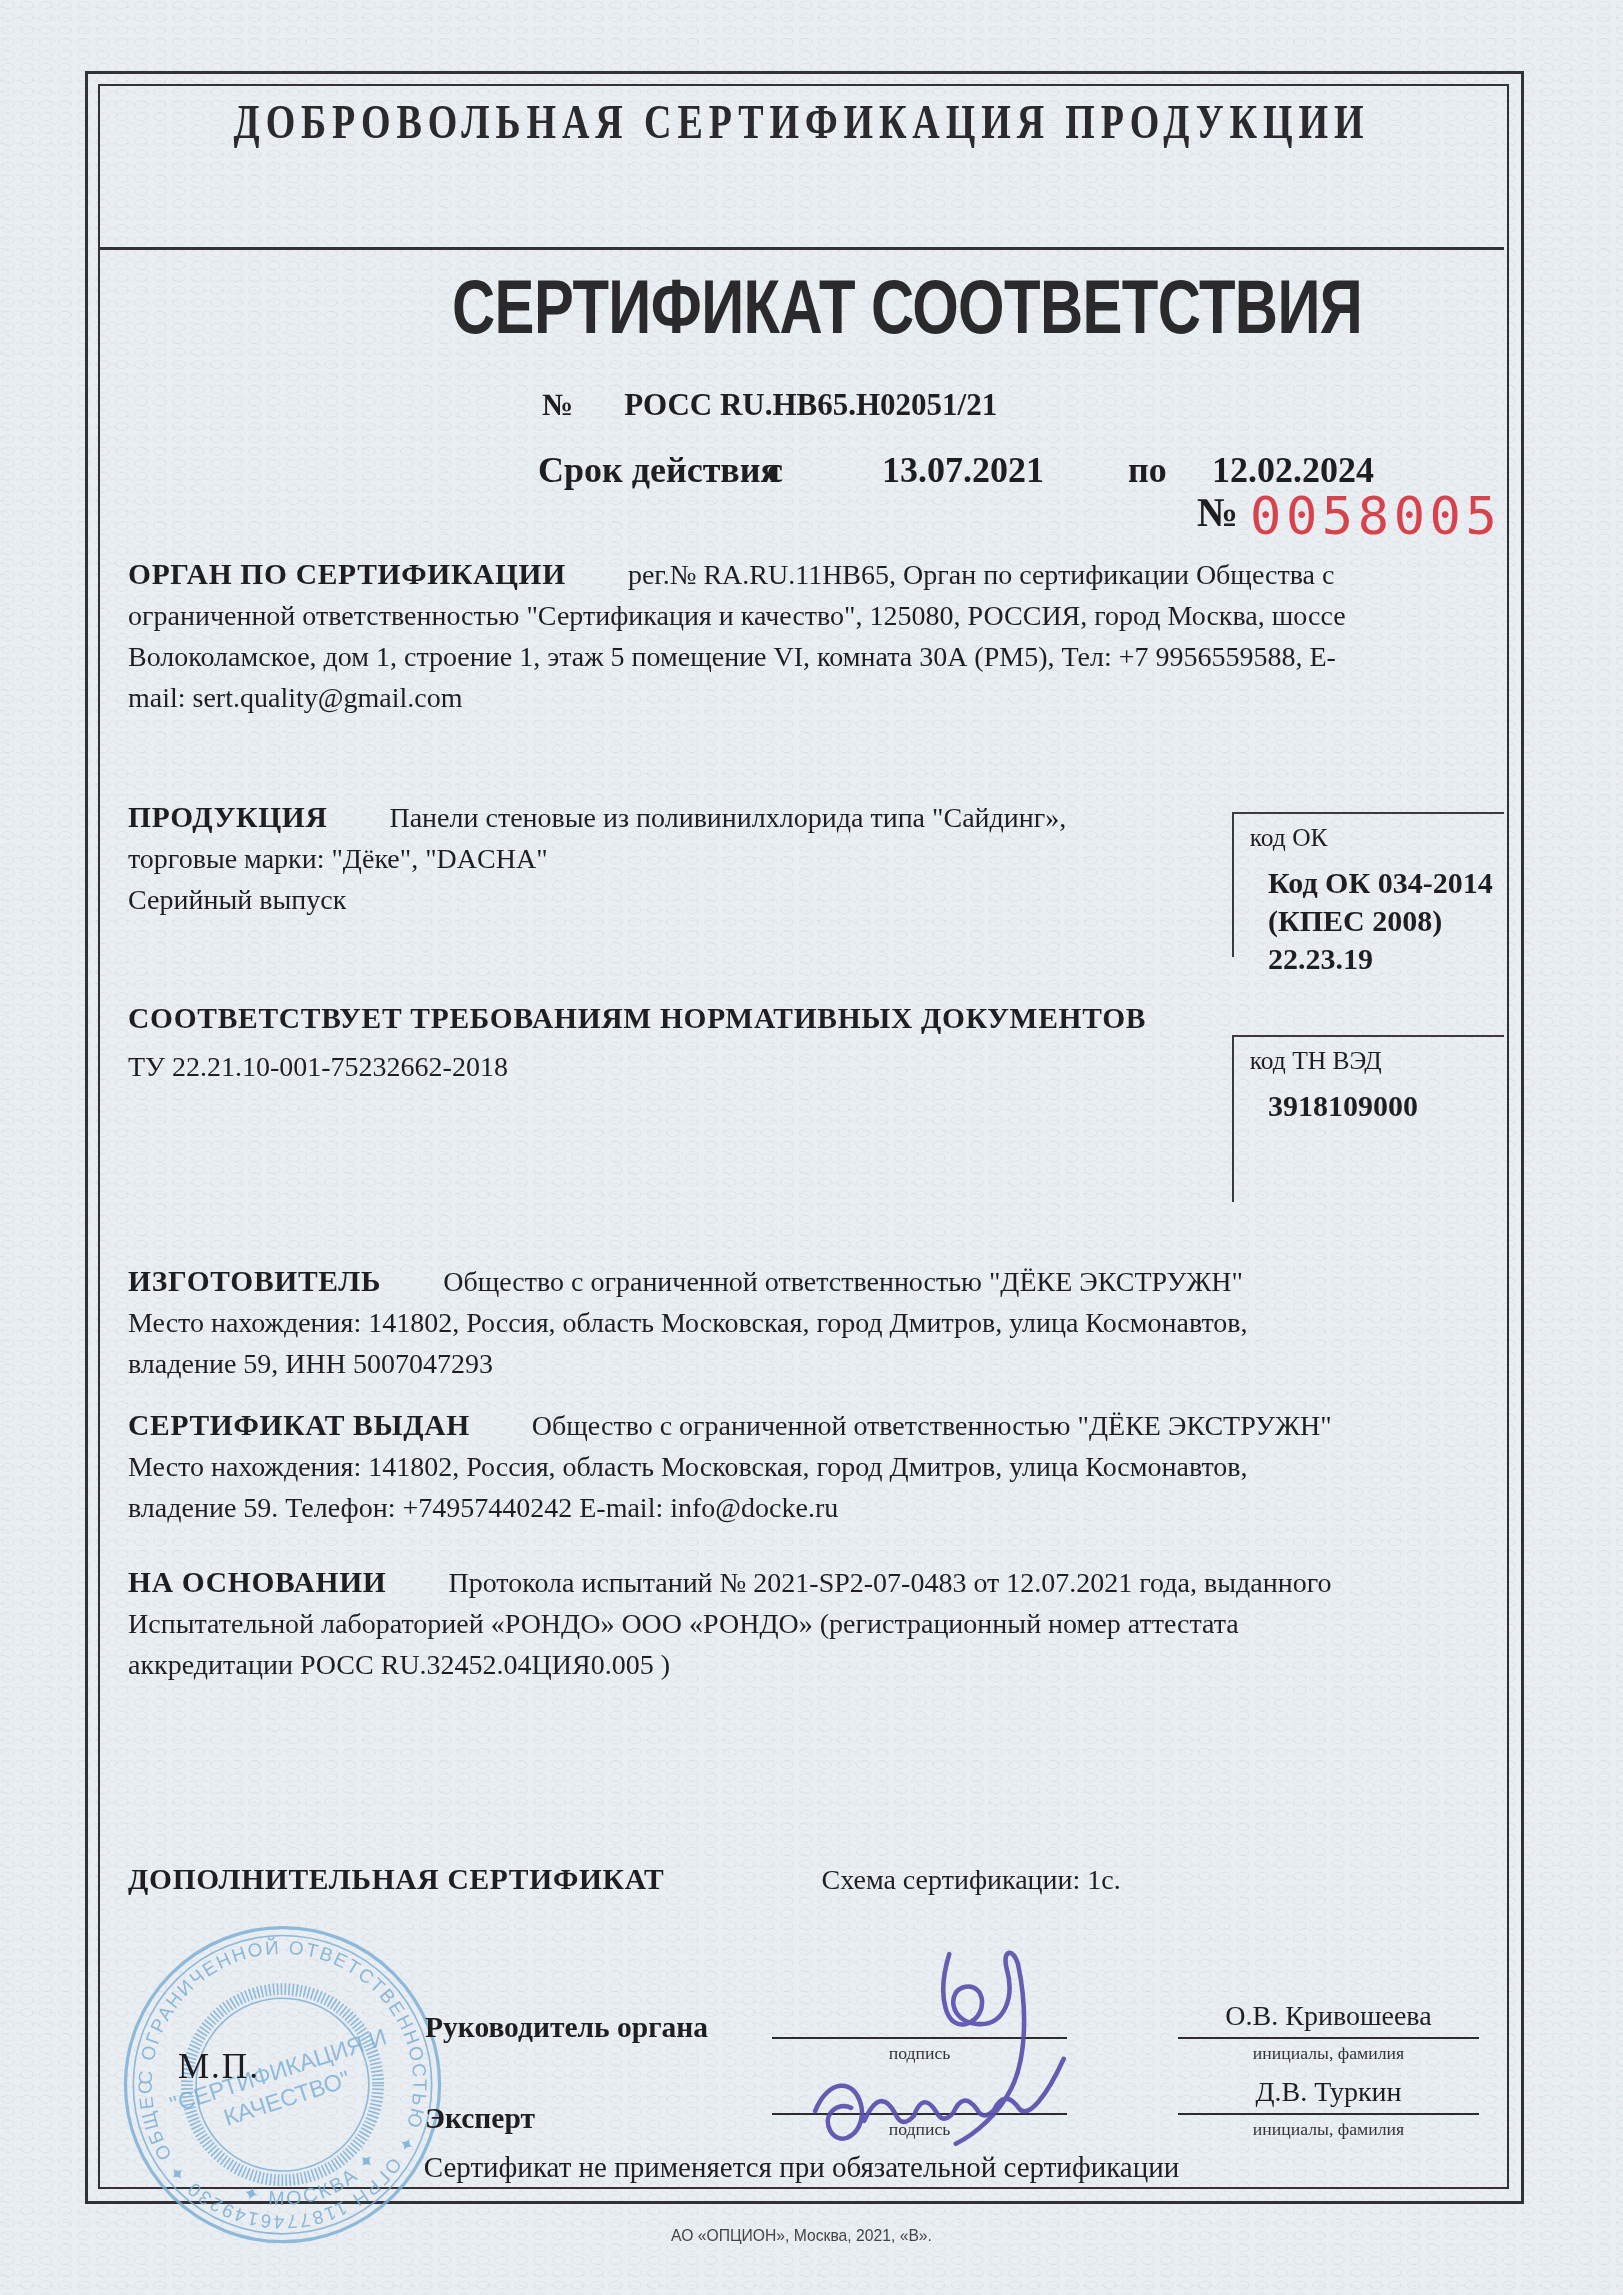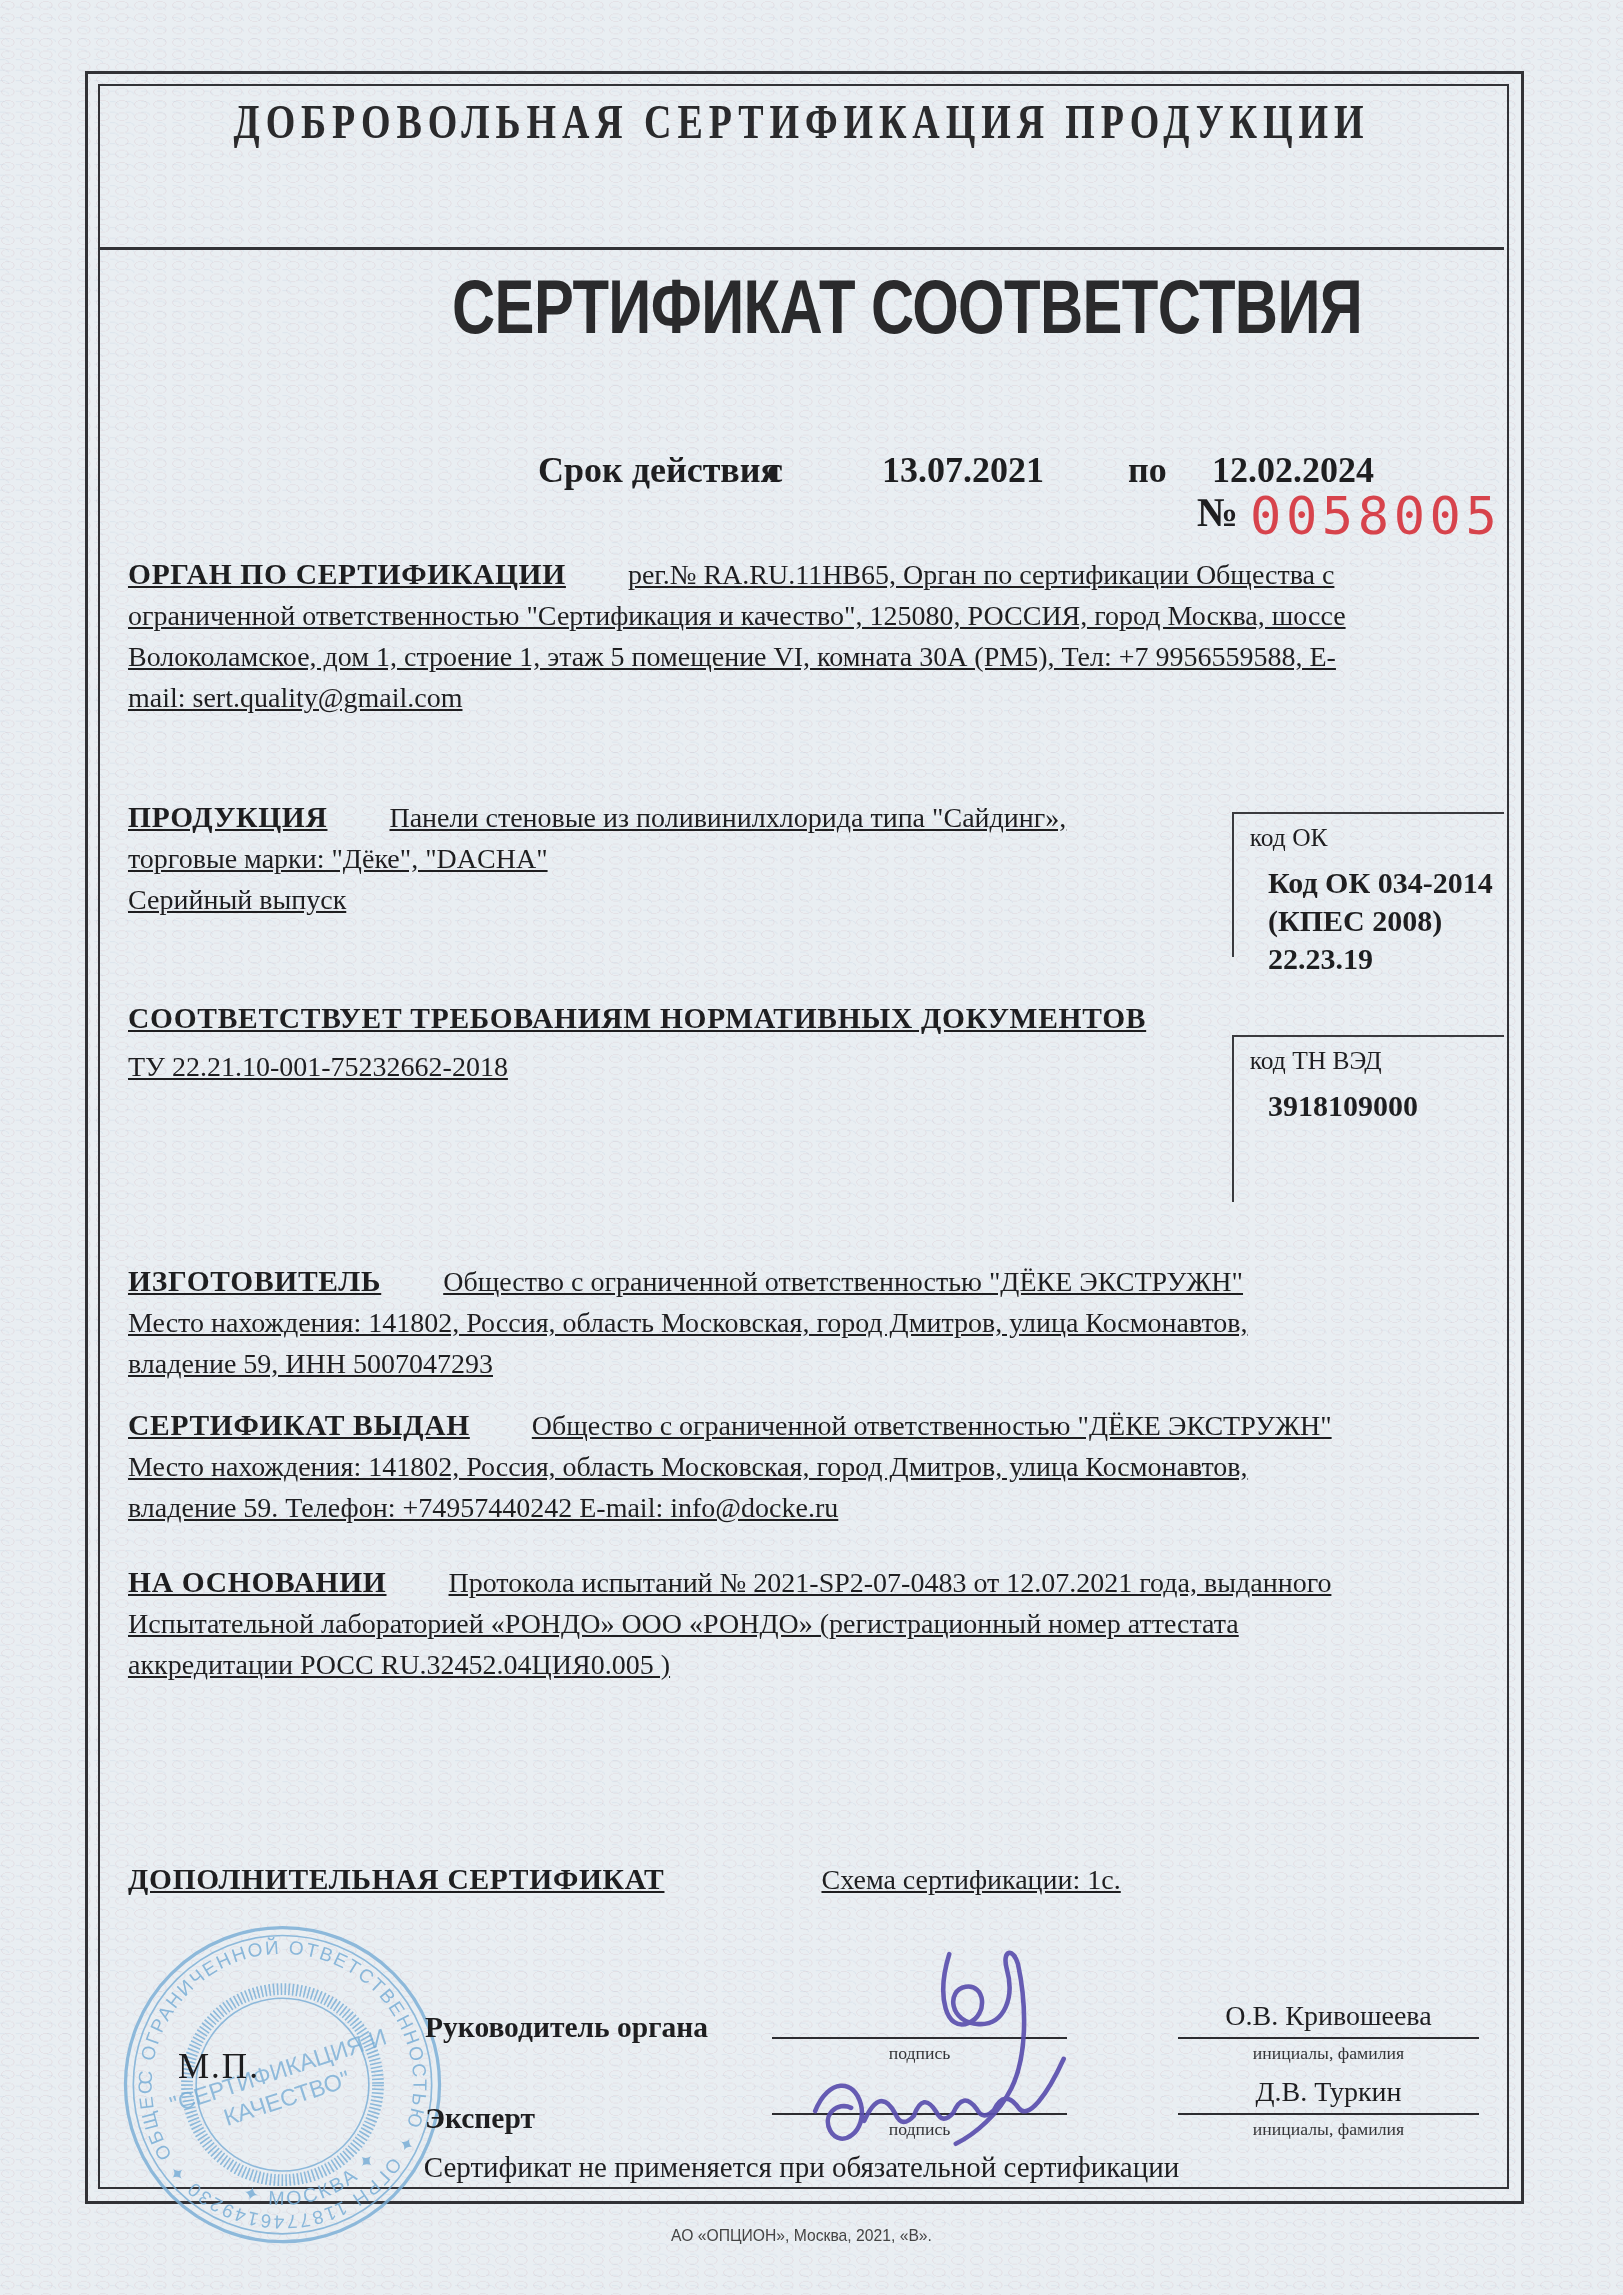--- a/index.html
+++ b/index.html
@@ -26,21 +26,21 @@
   .condense{display:inline-block;transform:scale(0.88,1.12);transform-origin:left center;letter-spacing:-0.7px;}
   
   .regno{left:542px;top:387px;font-weight:bold;font-size:31px;}
   .regno .val{margin-left:51px;}
   .v{top:449px;font-weight:bold;font-size:36px;}
   .v-label{left:538px;} .v-s{left:767px;} .v-from{left:882px;} .v-po{left:1128px;} .v-to{left:1212px;}
   .blankno{left:1197px;top:486px;white-space:nowrap;}
   .blankno .sign{font-weight:bold;font-size:41px;vertical-align:7.9px;}
   .blankno .digits{font-family:"DejaVu Sans Mono", monospace;font-size:52px;letter-spacing:4.6px;margin-left:11.8px;}
   
-  .section{left:128px;width:1360px;font-size:28px;line-height:41px;text-decoration:underline;}
+  .section{left:128px;width:1360px;font-size:28px;line-height:41px;}
   .section .label{font-weight:bold;font-size:29.5px;margin-right:62px;letter-spacing:0.7px;}
   .section .label.wide{margin-right:157px;}
   .section .text{white-space:pre-line;}
   .sec-organ{top:554px;}
   .sec-product{top:797px;width:1087px;}
   .sec-conform{top:998px;}
   .sec-conform .text{display:block;margin-top:6.5px;}
   .sec-maker{top:1261px;}
   .sec-issued{top:1405px;}
   .sec-basis{top:1562px;}
@@ -83,20 +83,23 @@
   <div class="abs header-rule"></div>
 
   <div class="abs title">
     <span class="condense">СЕРТИФИКАТ СООТВЕТСТВИЯ</span>
   </div>
 
   <div class="abs banner">
     <span class="stretch">ДОБРОВОЛЬНАЯ СЕРТИФИКАЦИЯ ПРОДУКЦИИ</span>
   </div>
 
+  <div class="abs regno">
+    <span>№</span><span class="val">РОСС RU.НВ65.Н02051/21</span>
+  </div>
 
   <span class="abs v v-label">Срок действия</span>
   <span class="abs v v-s">с</span>
   <span class="abs v v-from">13.07.2021</span>
   <span class="abs v v-po">по</span>
   <span class="abs v v-to">12.02.2024</span>
 
   <div class="abs blankno">
     <span class="sign">№</span><span class="digits" style="color:#d7434c">0058005</span>
   </div>

